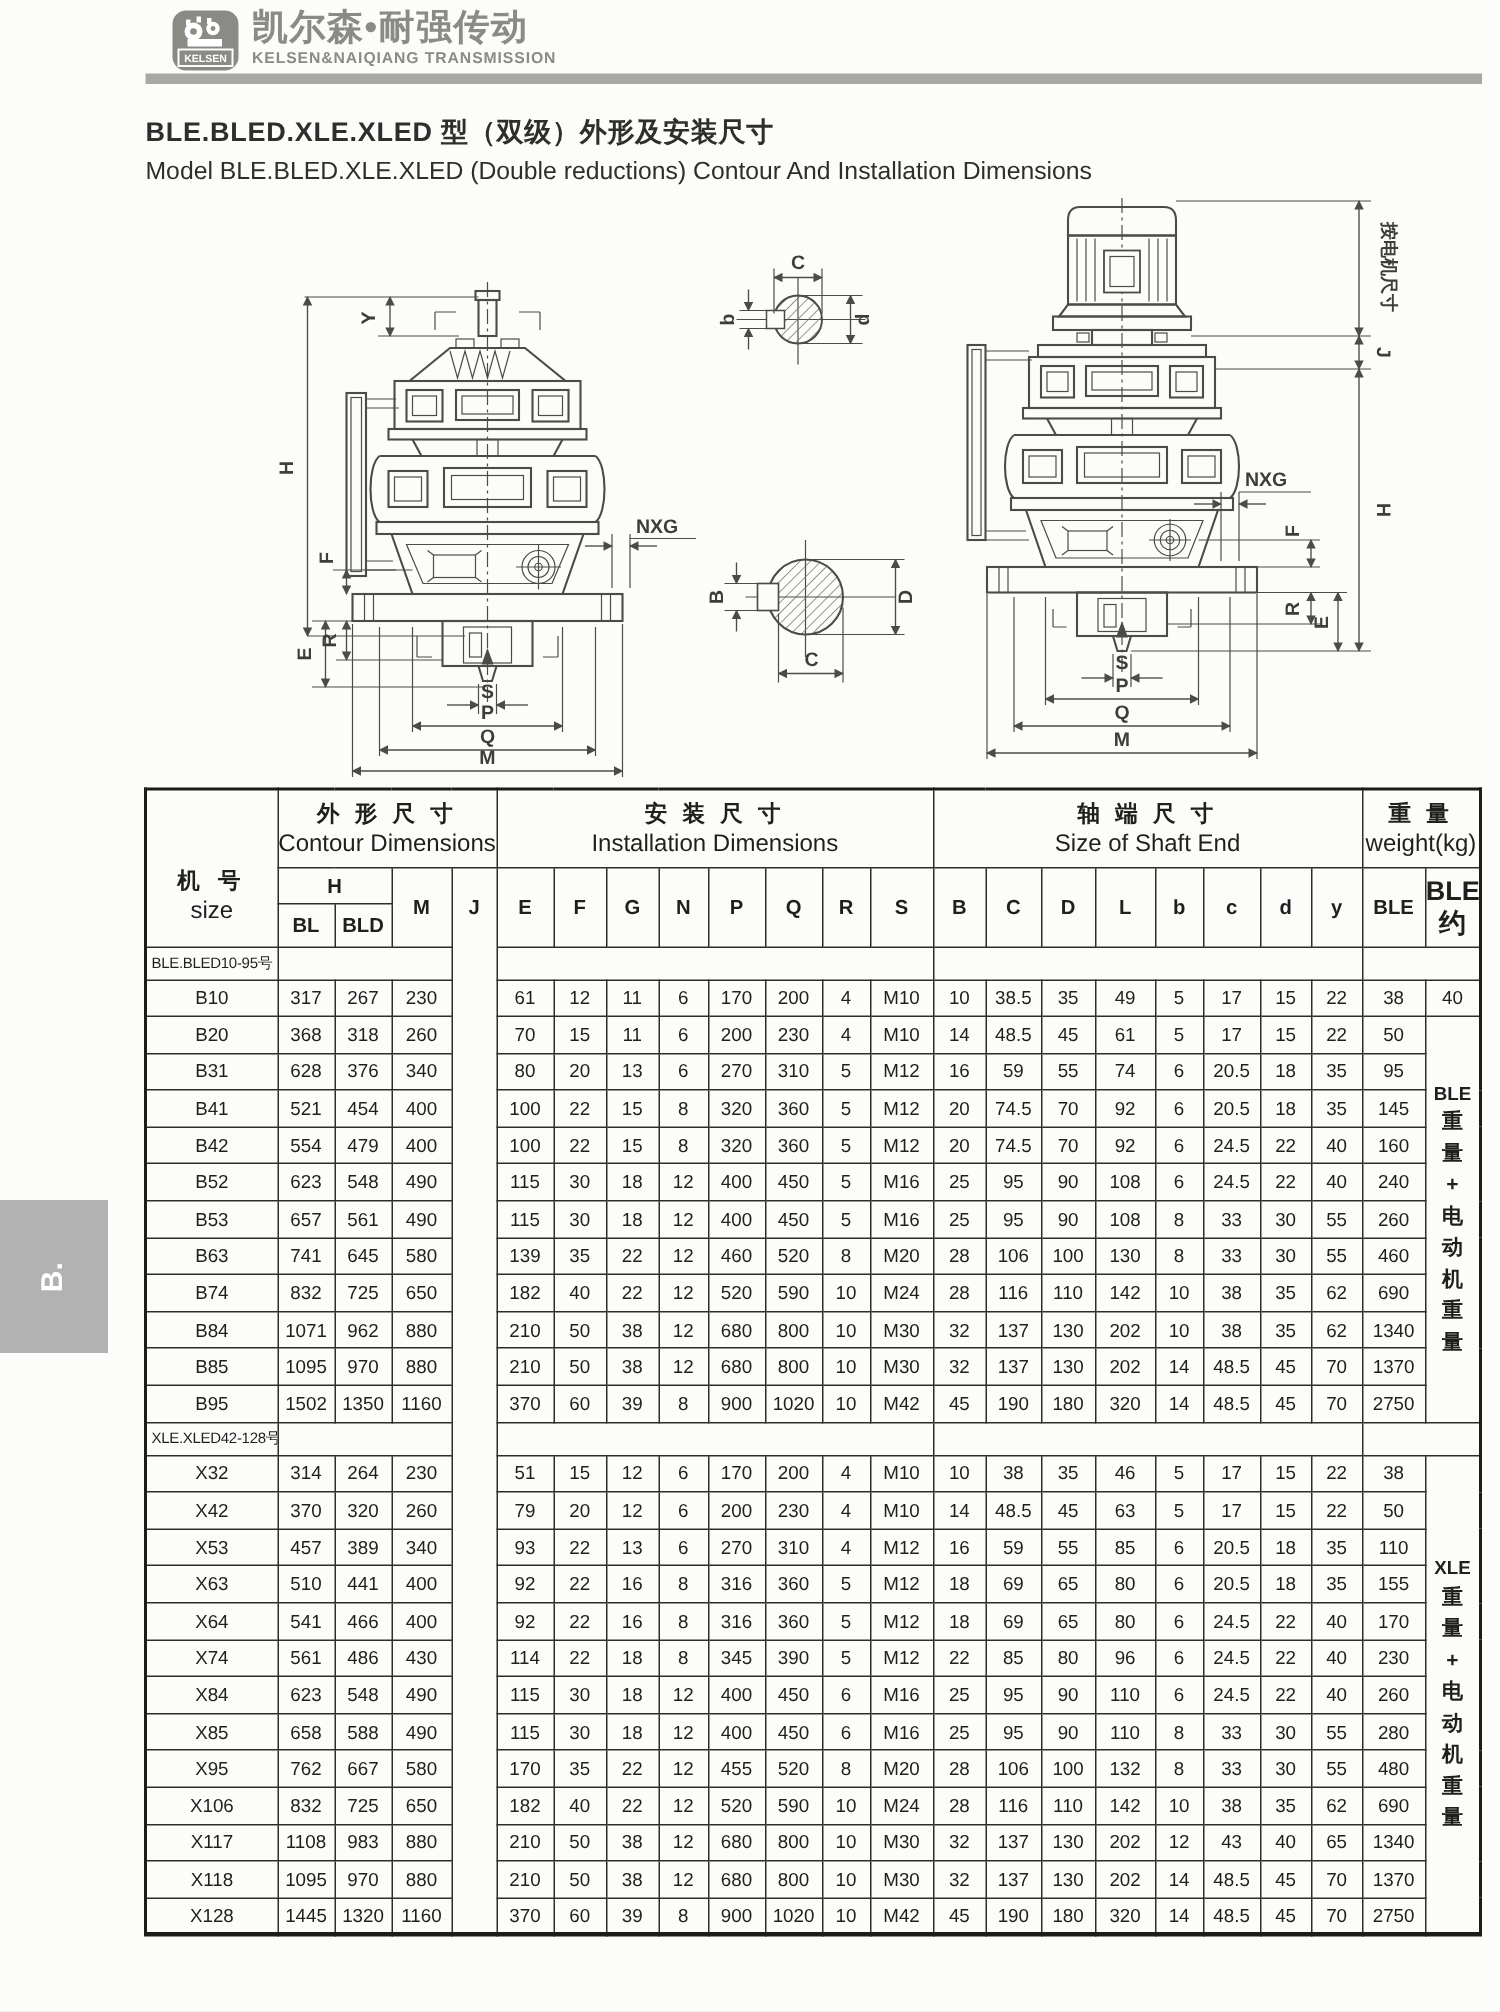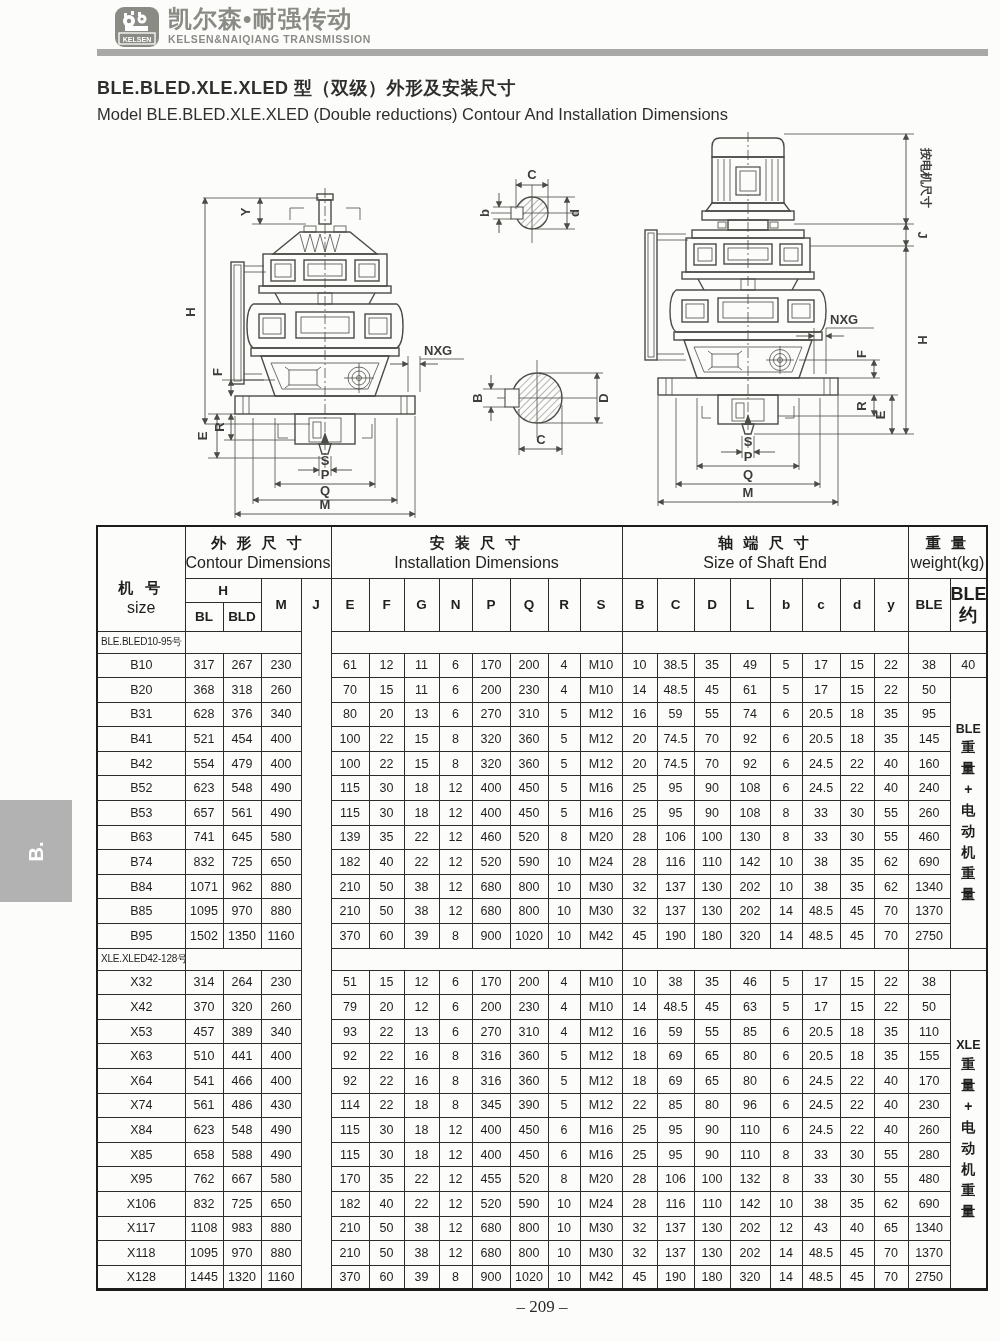--- a/index.html
+++ b/index.html
@@ -1085,15 +1085,14 @@
           <td>320</td>
           <td>14</td>
           <td>48.5</td>
           <td>45</td>
           <td>70</td>
           <td>2750</td>
         </tr>
       </tbody>
   </table>
 
-  <div id="pageno">– 209 –</div>
 
 </div>
 
 </body></html>

